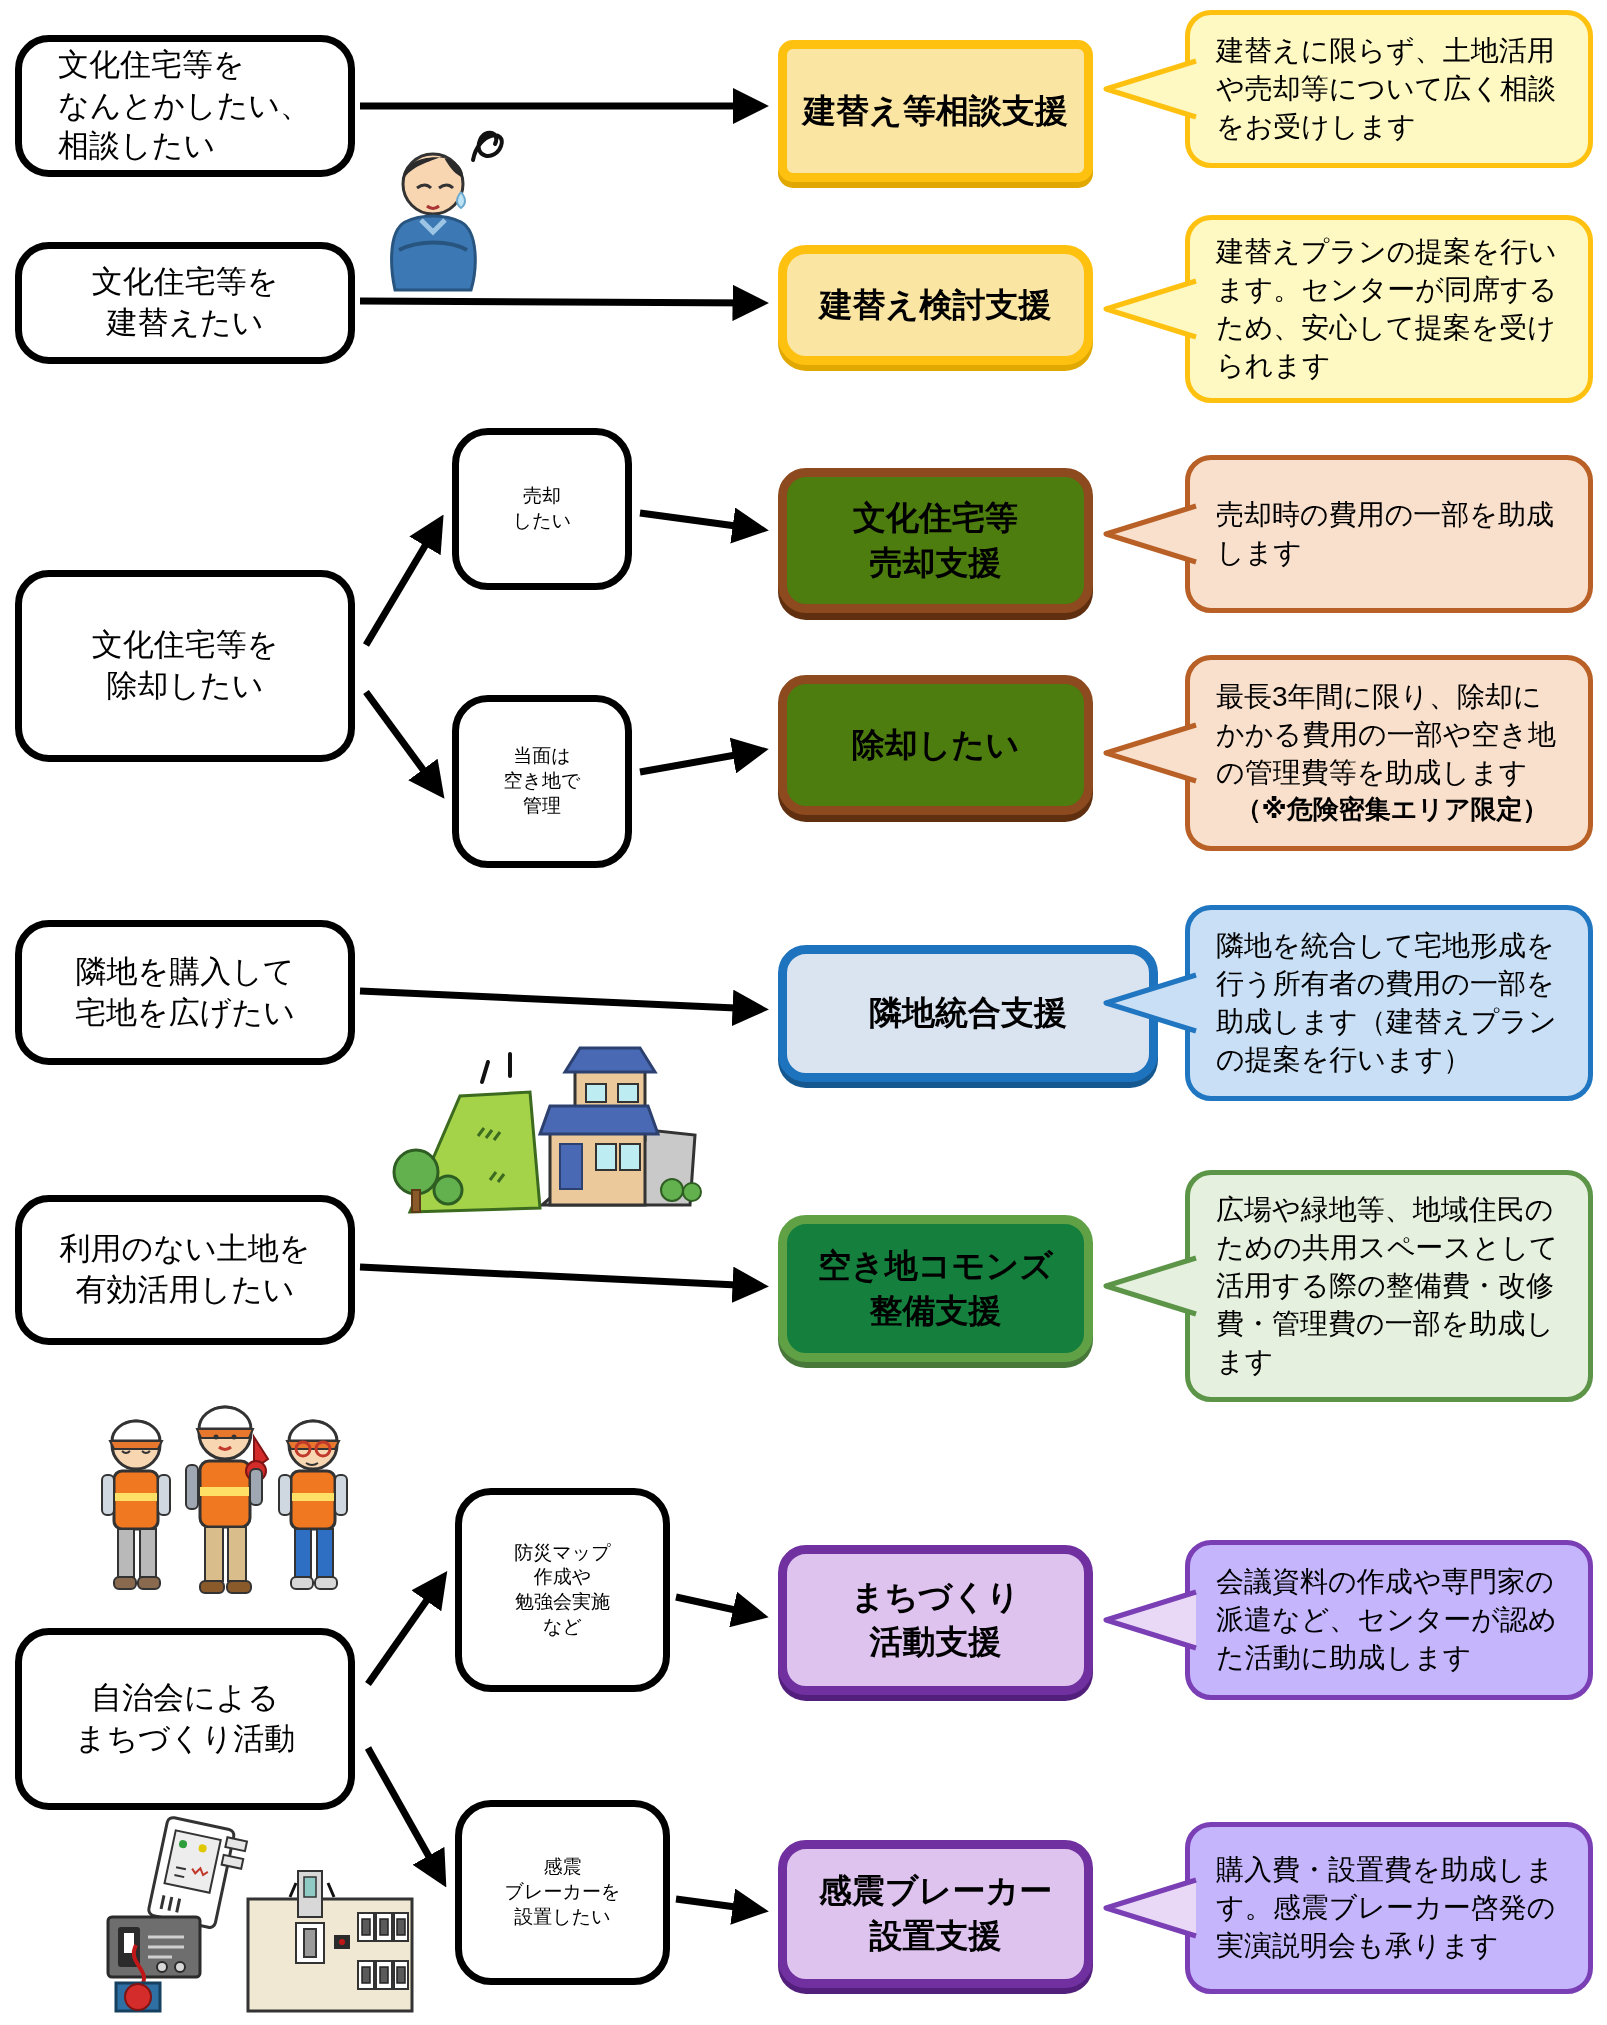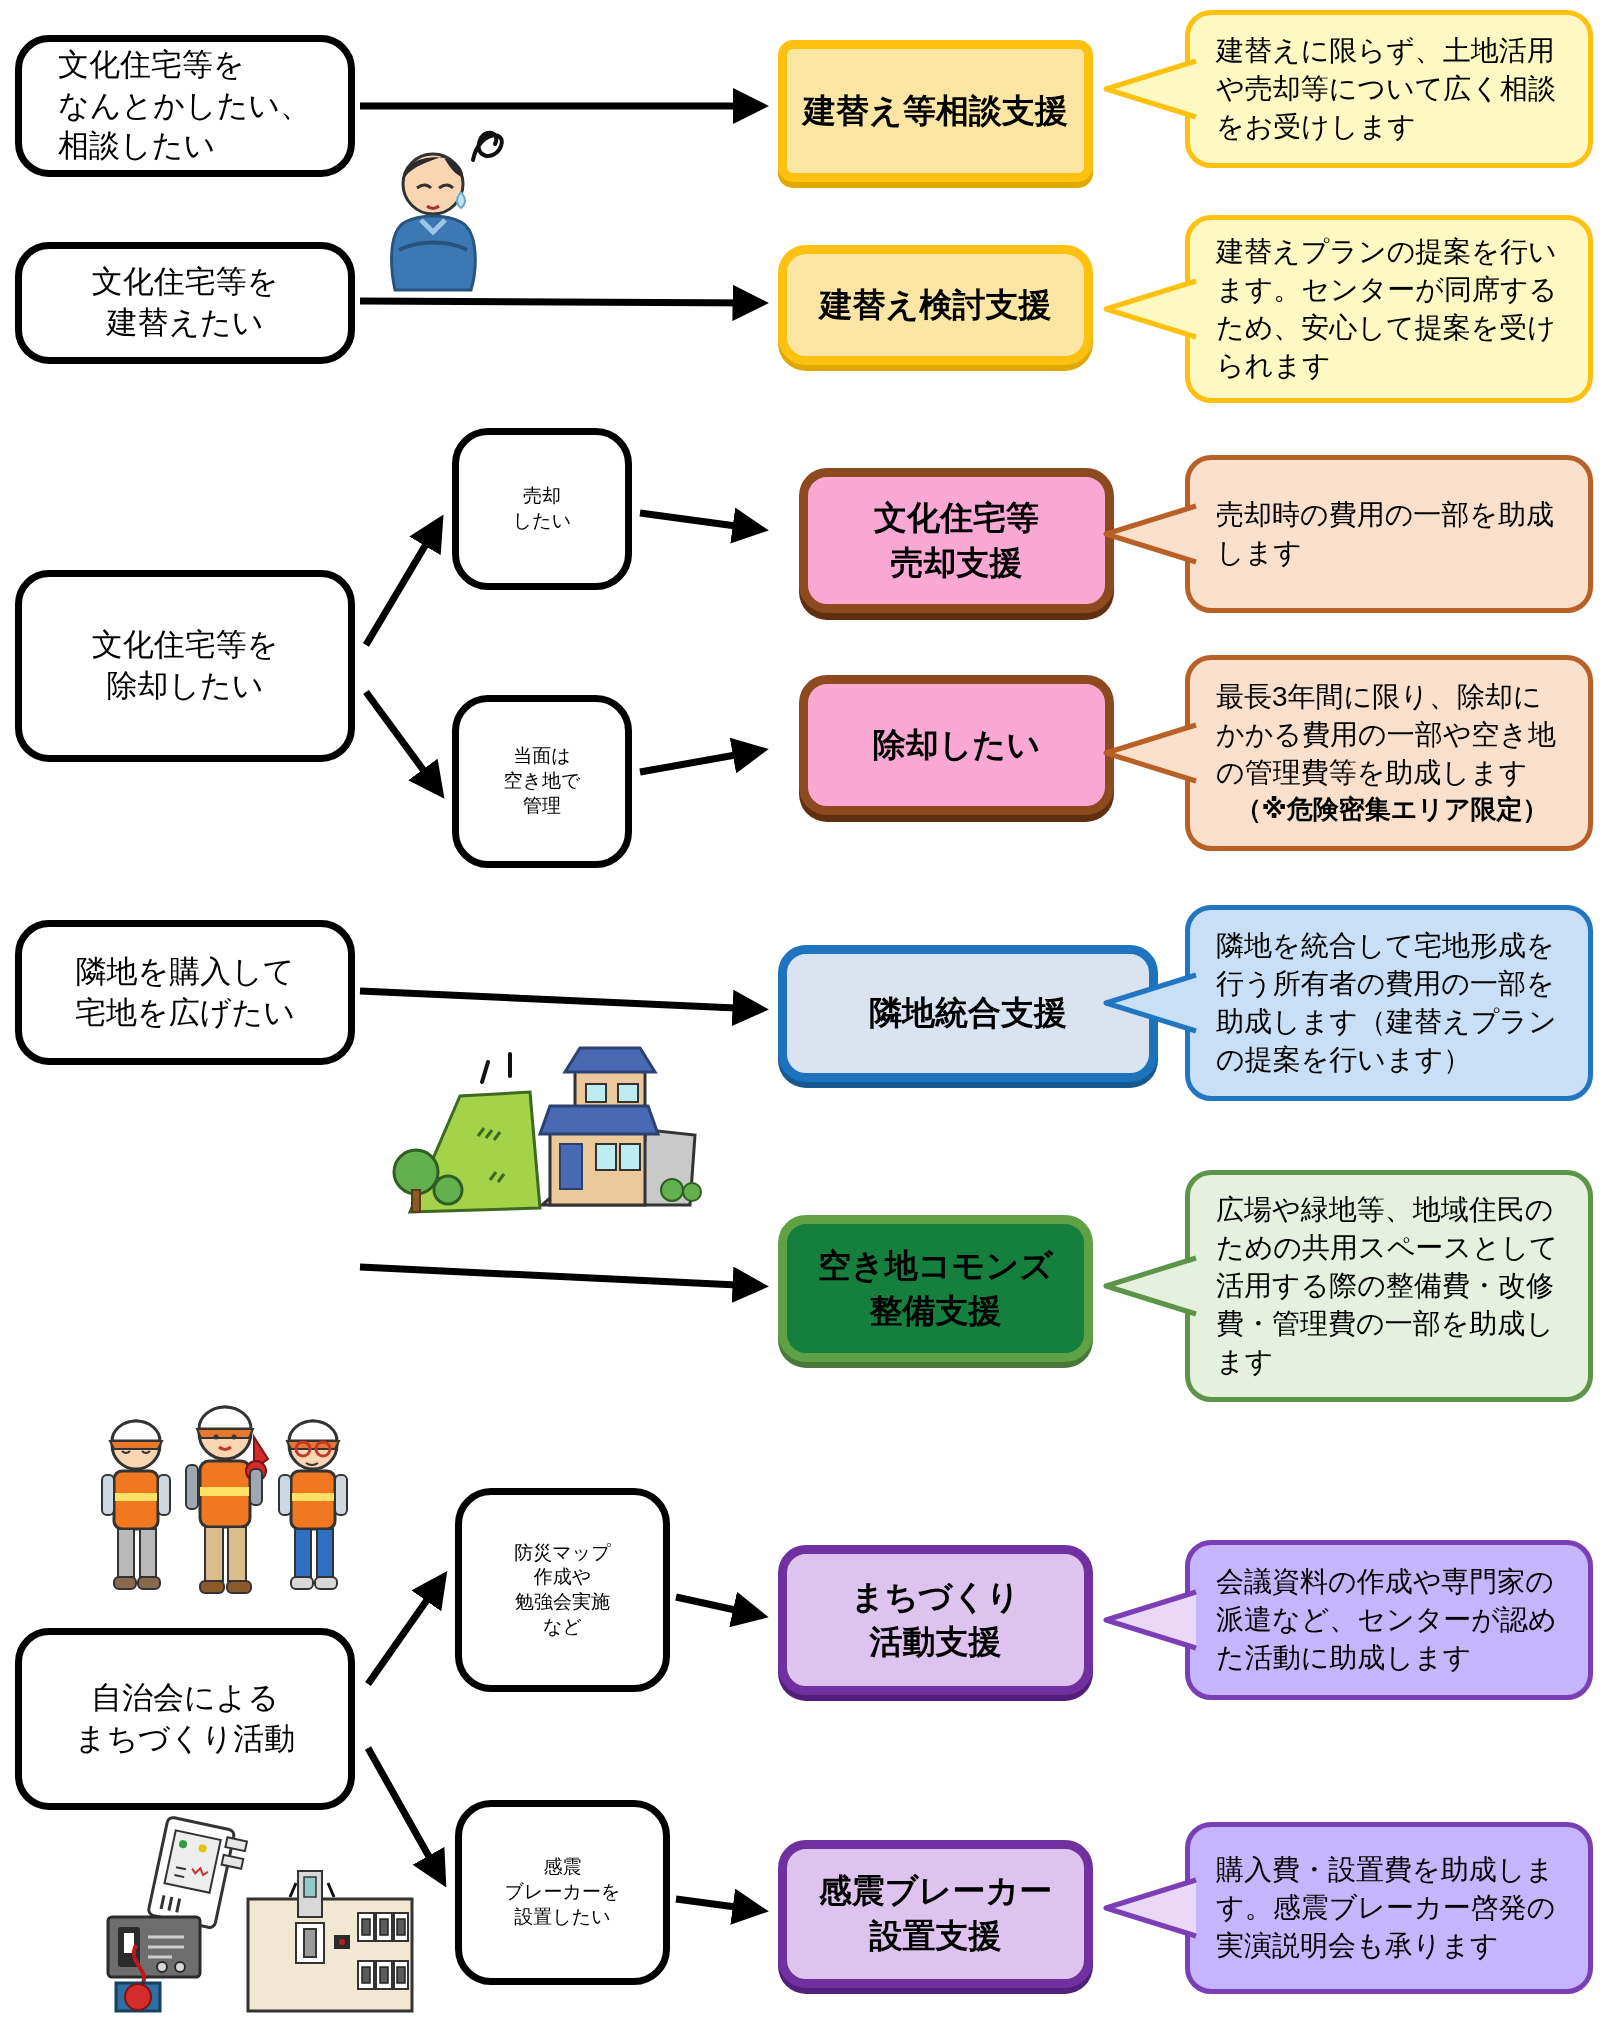--- a/index.html
+++ b/index.html
@@ -20,21 +20,21 @@
   .bubble{border-radius:26px;border:5px solid;font-size:28px;line-height:1.36;
         align-items:center;text-align:left;justify-content:center;
         padding:14px 20px 14px 26px;}
   .bubble .tail{position:absolute;left:-88px;top:50%;transform:translateY(-50%);}
   .bubble .tail path{stroke-width:5;stroke-linejoin:round;}
   .bubble .note{width:100%;text-align:center;font-weight:bold;font-size:26px;}
   
   .scheme-yellow .mid{border-color:#FFC110;background:#FBE5A2;box-shadow:0 6px 0 #E0A800;}
   .scheme-yellow .bubble{border-color:#FFC110;background:#FEF8C2;}
   .scheme-yellow .tail path{fill:#FEF8C2;stroke:#FFC110;}
-  .scheme-brown .mid{border-color:#8C4A1E;background:#f9a8d4;box-shadow:0 7px 0 #5F2F10;margin-left:21px;}
+  .scheme-brown .mid{border-color:#8C4A1E;background:#4d7c0f;box-shadow:0 7px 0 #5F2F10;}
   .scheme-brown .bubble{border-color:#B86026;background:#F9E0CC;}
   .scheme-brown .tail path{fill:#F9E0CC;stroke:#B86026;}
   .scheme-blue .mid{border-color:#1E73BE;background:#DAE3F0;box-shadow:0 6px 0 #15588F;}
   .scheme-blue .bubble{border-color:#2076C0;background:#C9DFF5;}
   .scheme-blue .tail path{fill:#C9DFF5;stroke:#2076C0;}
   .scheme-green .mid{border-color:#61A146;background:#15803d;box-shadow:0 6px 0 #47783A;}
   .scheme-green .bubble{border-color:#5C9547;background:#E6F0DE;}
   .scheme-green .tail path{fill:#E6F0DE;stroke:#5C9547;}
   .scheme-purple .mid{border-color:#7030A0;background:#DDC3EE;box-shadow:0 6px 0 #531F7C;}
   .scheme-purple .bubble{border-color:#7B3FB5;background:#c4b5fd;}
@@ -166,20 +166,22 @@
     <rect x="228" y="44" width="20" height="18" fill="#BDEDF2" stroke="#333" stroke-width="2"></rect>
     <rect x="160" y="92" width="95" height="73" fill="#EBC99B" stroke="#333" stroke-width="3"></rect>
     <polygon points="150,94 268,94 258,66 160,66" fill="#4A69B4" stroke="#2C4170" stroke-width="3"></polygon>
     <rect x="170" y="104" width="22" height="45" fill="#4A69B4" stroke="#2C4170" stroke-width="2"></rect>
     <rect x="206" y="104" width="20" height="26" fill="#BDEDF2" stroke="#333" stroke-width="2"></rect>
     <rect x="230" y="104" width="20" height="26" fill="#BDEDF2" stroke="#333" stroke-width="2"></rect>
     <circle cx="282" cy="150" r="11" fill="#63B14E" stroke="#2F5E23" stroke-width="2"></circle>
     <circle cx="302" cy="152" r="9" fill="#63B14E" stroke="#2F5E23" stroke-width="2"></circle>
   </svg>
 
+  <div class="box need" style="left:15px;top:1195px;width:340px;height:150px;">利用のない土地を
+有効活用したい</div>
 
   <div class="scheme-green">
     <div class="box mid" style="left:778px;top:1215px;width:315px;height:147px;">空き地コモンズ
 整備支援</div>
     <div class="box bubble" style="left:1185px;top:1170px;width:408px;height:232px;">
       <svg class="tail" width="95" height="64" viewBox="0 0 95 64">
           <path d="M94,4 L4,32 L94,60"></path>
         </svg>
       <span>広場や緑地等、地域住民のための共用スペースとして活用する際の整備費・改修費・管理費の一部を助成します</span>
     </div>

